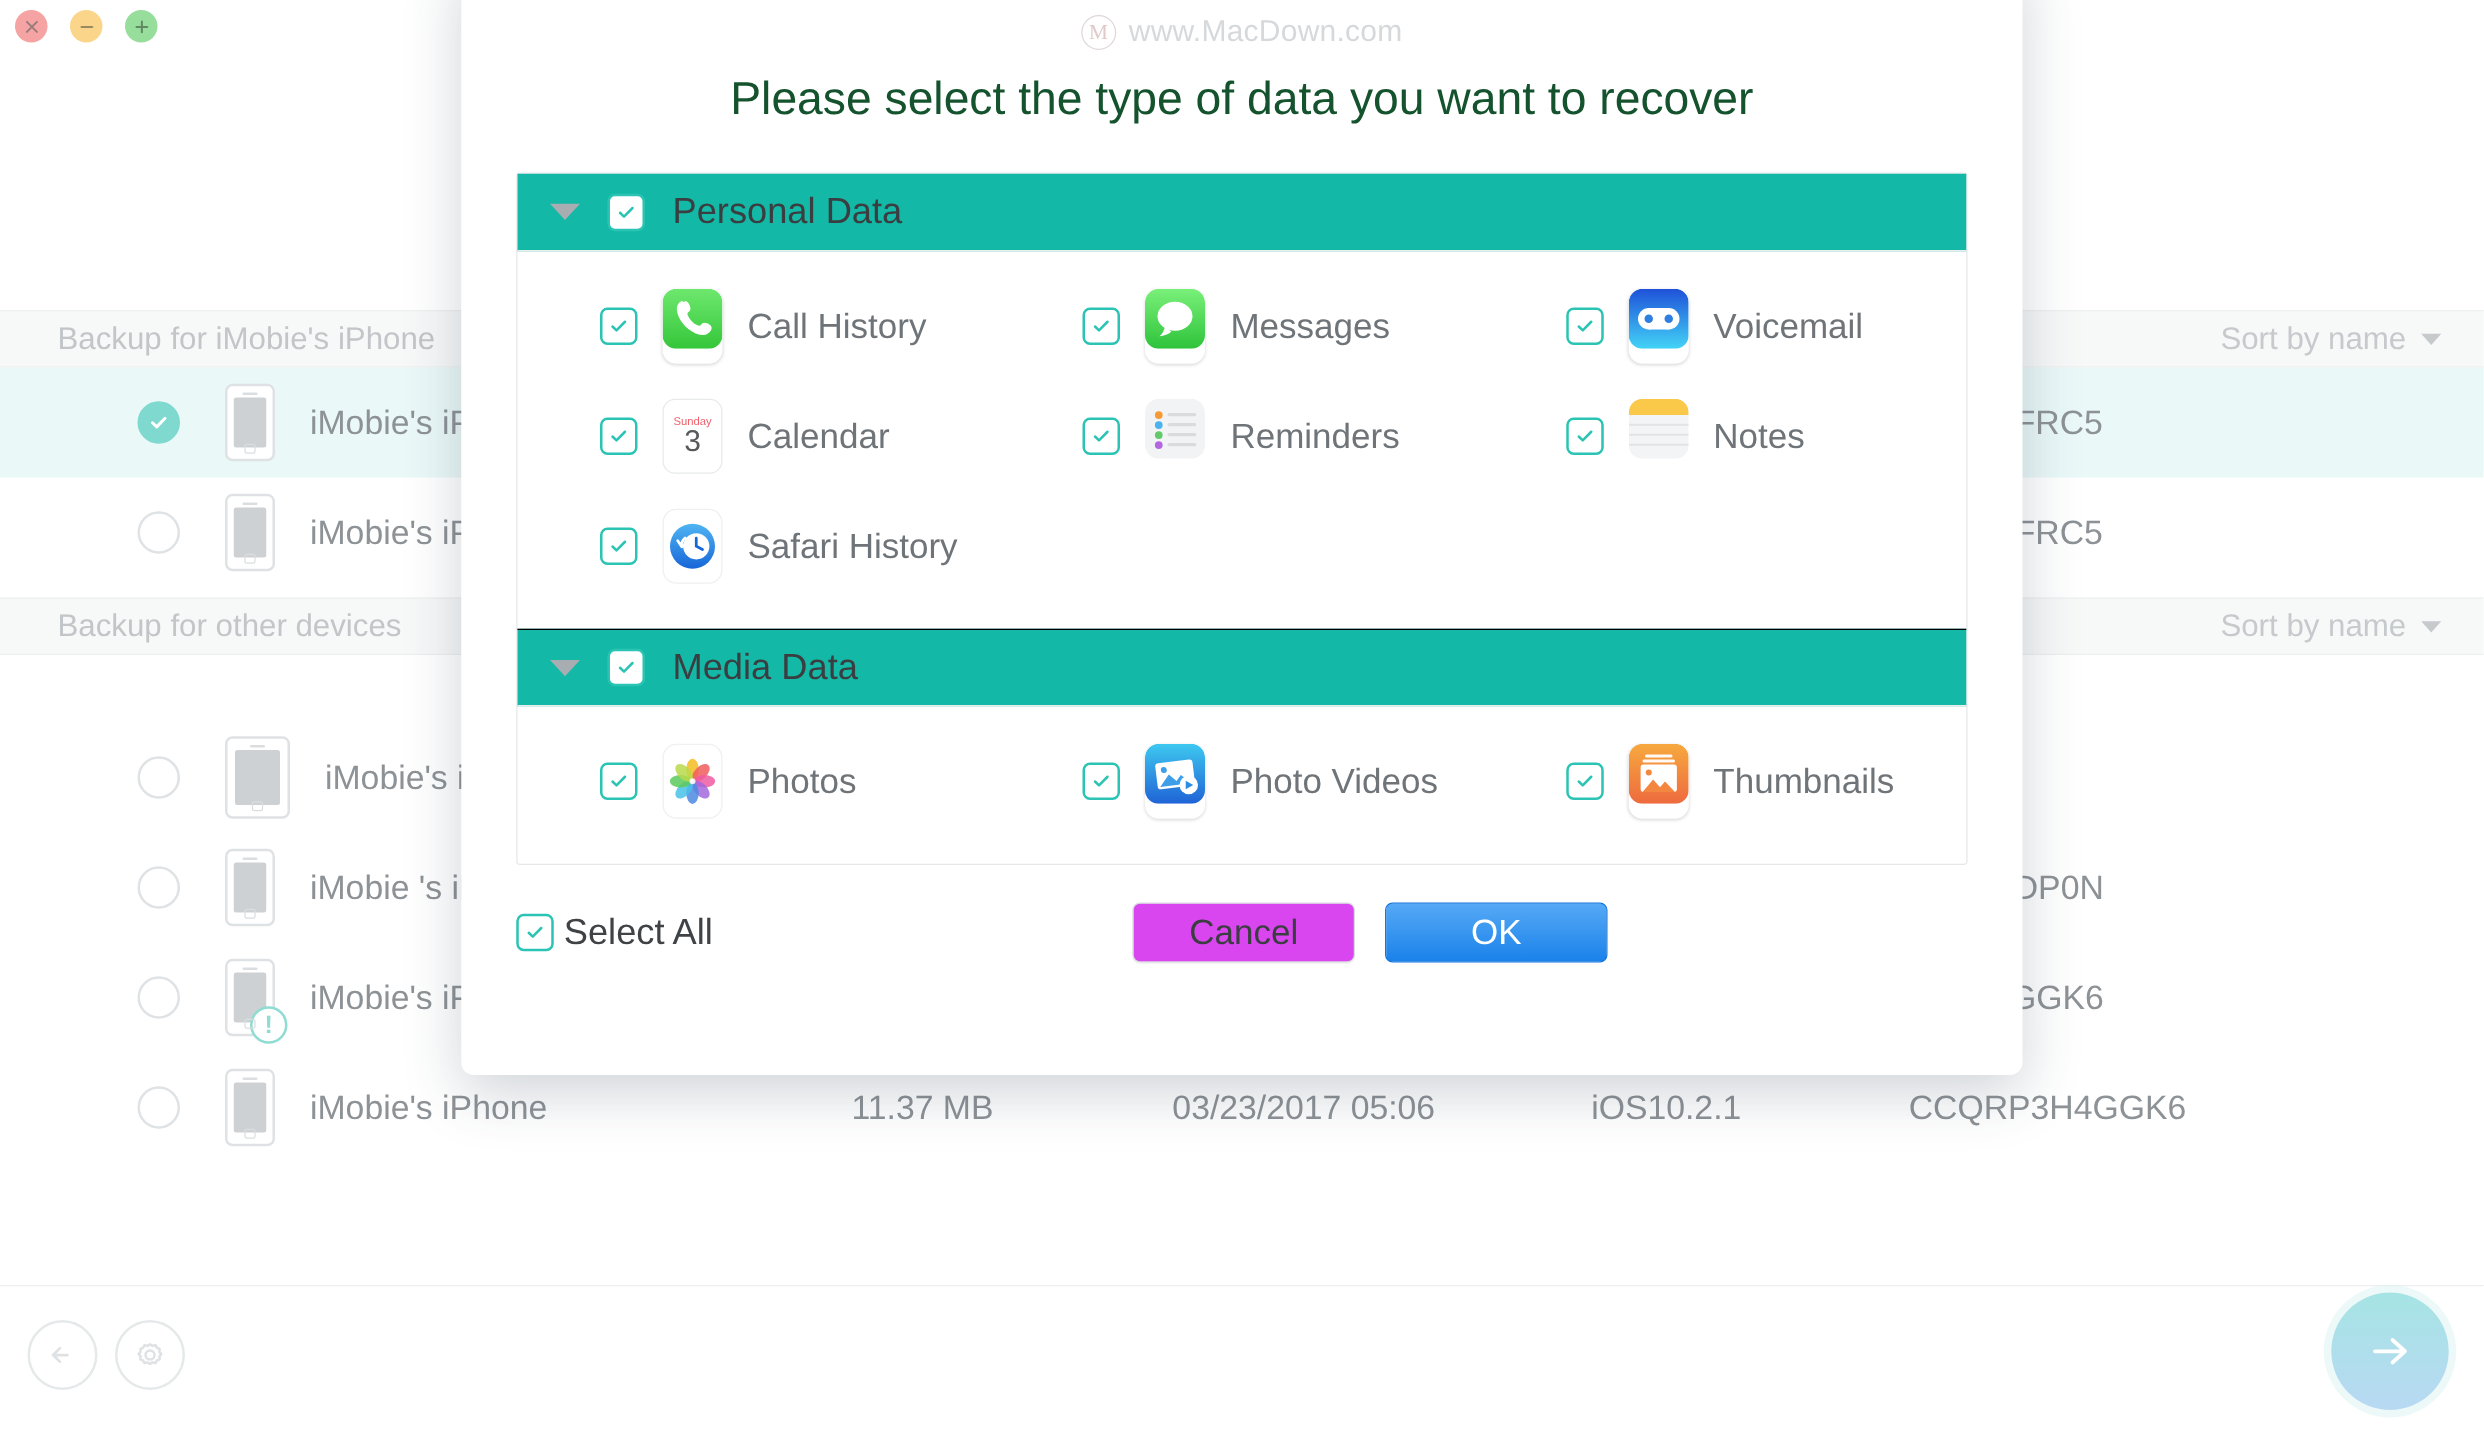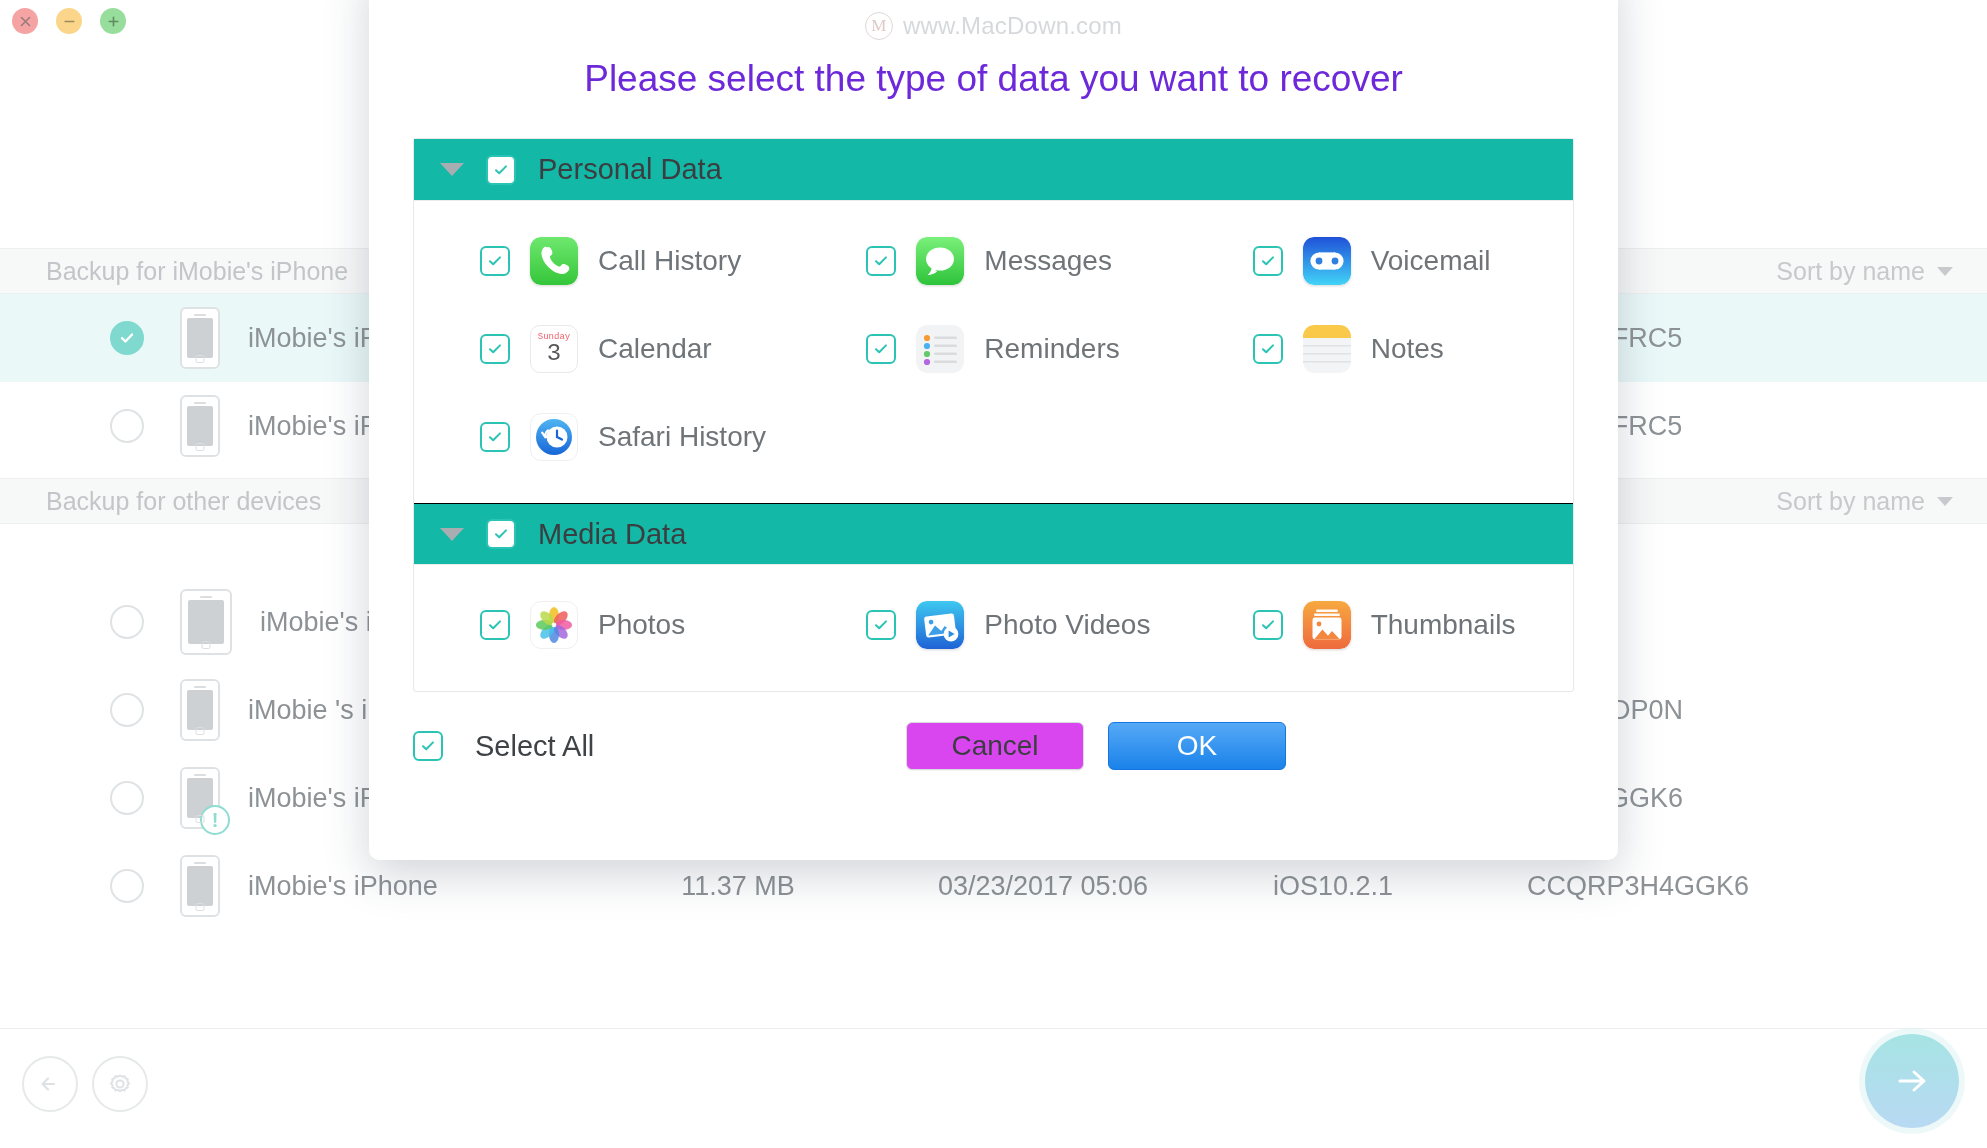--- a/index.html
+++ b/index.html
@@ -137,21 +137,21 @@
     margin-top: 48px; color: #d6d9dc; font-size: 24px; letter-spacing: .2px;
   }
   .wm-logo {
     width: 28px; height: 28px; border-radius:50%;
     border: 1.5px solid #e0d7d7; color:#e0c9c9;
     font-size: 17px; line-height: 25px; text-align:center;
     font-family: "Liberation Serif", serif;
   }
   .modal-title {
     text-align:center; margin-top: 18px;
-    font-size: 37px; color: #6d28d9; font-weight: normal;
+    font-size: 37px; color: #14532d; font-weight: normal;
   }
 
   .panel {
     margin: 38px 44px 0 44px;
     border: 1px solid #e6e8e9;
     border-radius: 3px;
     background:#fff;
     flex: none;
   }
   .sec-head {
@@ -181,28 +181,28 @@
     padding: 16px 0 22px 0;
   }
   .cell {
     width: 33.3333%;
     height: 88px;
     display:flex; align-items:center; gap: 20px;
     padding-left: 66px;
   }
   .cell .lbl { font-size: 28px; color: #6f7479; }
 
-  .app-ico { width: 48px; height: 48px; border-radius: 11px; flex:none; position:relative; overflow:hidden;font-family:Liberation Mono, monospace; }
+  .app-ico { width: 48px; height: 60px; border-radius: 11px; flex:none; position:relative; overflow:hidden; }
   .ico-shadow { box-shadow: 0 1px 3px rgba(0,0,0,.16); }
 
   .footer-row {
     display:flex; align-items:center;
     padding: 30px 44px 0 44px;
   }
-  .selall { display:flex; align-items:center; gap: 32px; }
+  .selall { display:flex; align-items:center; gap: 8px; }
   .selall .lbl { font-size: 29px; color:#3f4346; }
   .btns { margin-left: auto; display:flex; align-items:center; gap: 24px; margin-right: 288px; }
   .btn {
     font-size: 28px; border-radius: 6px;
     display:flex; align-items:center; justify-content:center;
   }
   .btn-cancel {
     width: 178px; height: 48px; background:#d946ef; color:#3b3e41;
     border:1px solid #d9dcde; box-shadow: 0 1px 1px rgba(0,0,0,.05);
   }

